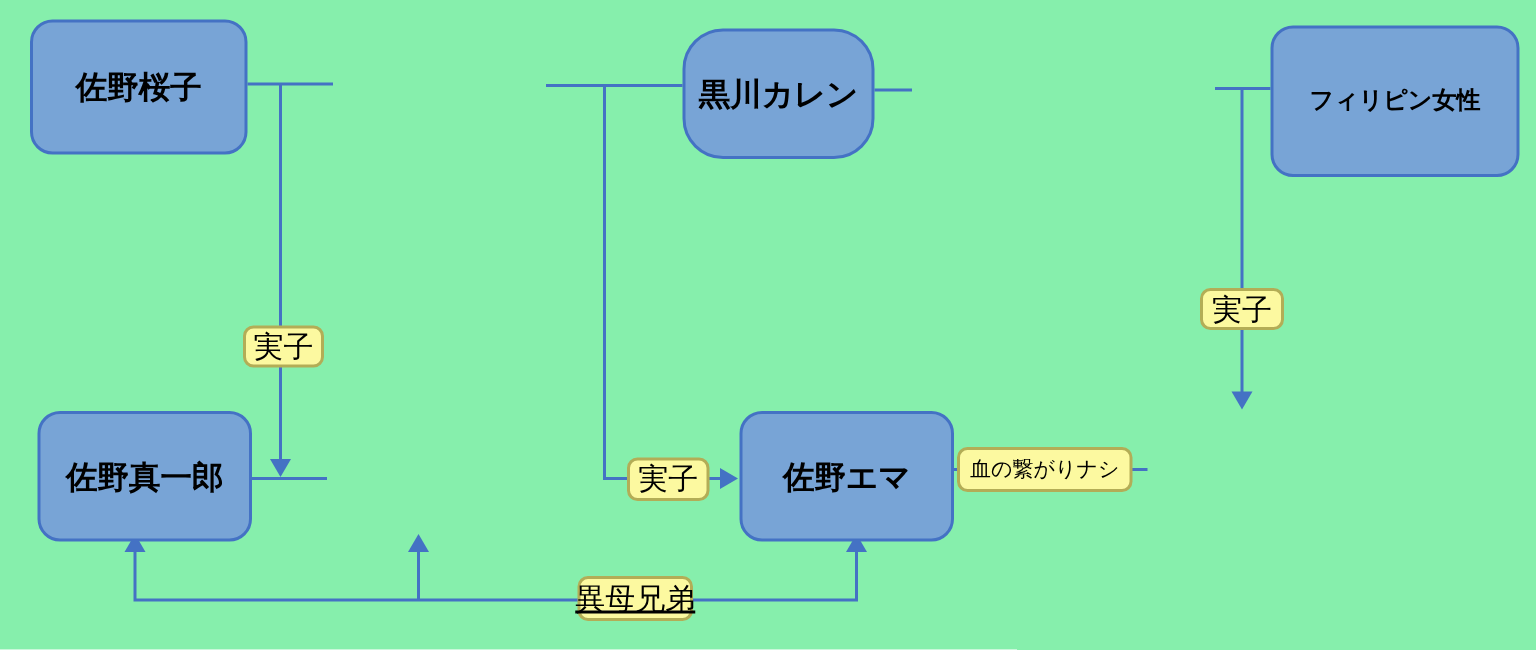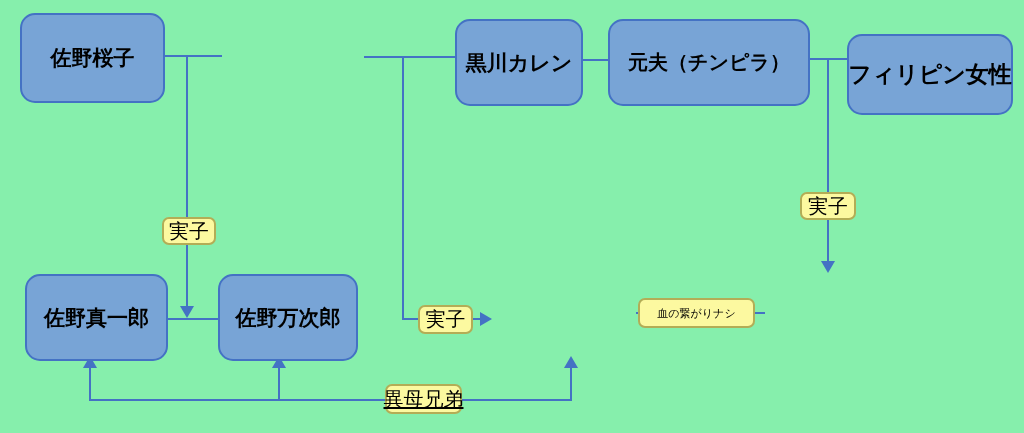--- a/index.html
+++ b/index.html
@@ -37,32 +37,32 @@
     color:#000000;
     font-family:"Liberation Serif","DejaVu Serif",serif;
     font-size:20px;
     z-index:3;
     box-sizing:border-box;
     white-space:nowrap;
   }
   
   .n-sakurako  {left:20px;  top:13px;  width:145px; height:90px;}
   .n-shin      {left:222px; top:13px;  width:142px; height:90px;}
-  .n-karen     {left:455px; top:19px;  width:128px; height:87px;}
+  .n-karen     {left:455px; top:19px;  width:128px; height:87px;border-radius:27px;}
   .n-exhusband {left:608px; top:19px;  width:202px; height:87px; font-size:20px;}
-  .n-filipina  {left:847px; top:34px;  width:166px; height:81px; font-size:23px;}
+  .n-filipina  {left:847px; top:17px;  width:166px; height:101px; font-size:16px;}
   .n-shinichiro{left:25px;  top:274px; width:143px; height:87px;}
   .n-manjiro   {left:218px; top:274px; width:140px; height:87px;}
   .n-emma      {left:493px; top:274px; width:143px; height:87px;}
   .n-izana     {left:765px; top:274px; width:140px; height:87px;}
   
   .l-jisshi-left {left:162px; top:217px; width:54px;  height:28px;}
   .l-jisshi-mid  {left:418px; top:305px; width:55px;  height:29px;}
   .l-jisshi-right{left:800px; top:192px; width:56px;  height:28px;}
-  .l-no-blood    {left:638px; top:298px; width:117px; height:30px; font-size:11px;}
+  .l-no-blood    {left:638px; top:298px; width:117px; height:30px; font-size:14px;}
   .l-jikkyoudai  {left:152px; top:384px; width:61px;  height:30px;}
   .l-ibokyoudai  {left:385px; top:384px; width:77px;  height:30px;text-decoration:underline;}
 </style>
 </head>
 <body>
 
 <div class="canvas">
 
   <svg class="edges-svg" viewBox="0 0 1024 433" xmlns="http://www.w3.org/2000/svg">
     <g stroke="#4472C4" stroke-width="2" fill="none">
@@ -90,24 +90,23 @@
       <polygon points="480,312 480,326 492,319"></polygon>
       <polygon points="821,261 835,261 828,273"></polygon>
       <polygon points="83,368 97,368 90,356"></polygon>
       <polygon points="272,368 286,368 279,356"></polygon>
       <polygon points="564,368 578,368 571,356"></polygon>
     </g>
   </svg>
 
   <div class="node n-sakurako">佐野桜子</div>
   <div class="node n-karen">黒川カレン</div>
-  <div class="node n-exhusband">元夫（チンピラ）</div>
   <div class="node n-filipina">フィリピン女性</div>
   <div class="node n-shinichiro">佐野真一郎</div>
-  <div class="node n-manjiro">佐野万次郎</div>
+  <div class="node n-emma">佐野エマ</div>
 
   <div class="edge-label l-jisshi-left">実子</div>
   <div class="edge-label l-jisshi-mid">実子</div>
   <div class="edge-label l-jisshi-right">実子</div>
   <div class="edge-label l-no-blood">血の繋がりナシ</div>
   <div class="edge-label l-ibokyoudai">異母兄弟</div>
 
 </div>
 
 </body></html>

